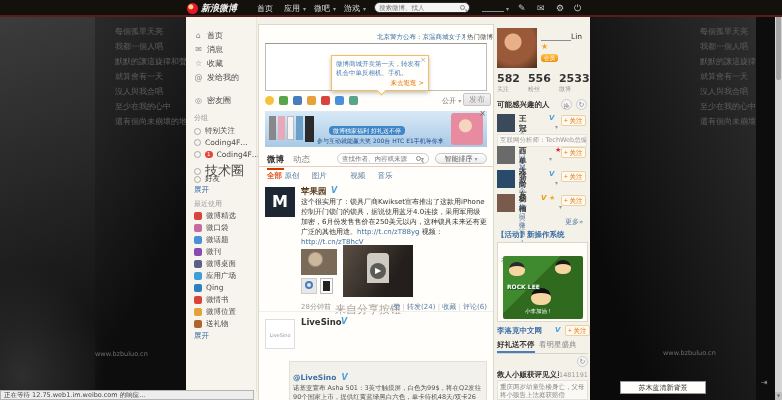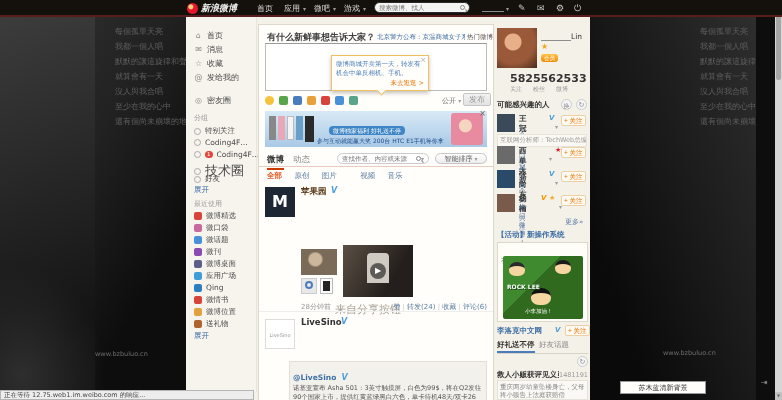--- a/index.html
+++ b/index.html
@@ -189,21 +189,20 @@
     </div>
   <div class="a snav-item" style="left:8px;top:302px">
       <span class="app-ico" style="background:#b0622f"></span>
       <span style="font-size:7.5px">送礼物</span>
     </div>
   <a class="a blue-link" style="left:8px;top:314px;font-size:7.5px">展开</a>
 </div>
 
 <div class="a card">
 
-  <span class="a" style="left:8px;top:6px;font-size:9px;font-weight:bold;color:#404040">有什么新鲜事想告诉大家？</span>
   <span class="a blue-link nowrap" style="left:118px;top:8px;font-size:6.5px;width:88px">北京警方公布：京温商城女子系自主坠楼身亡</span>
   <span class="a" style="left:208px;top:8px;font-size:6.5px;color:#555">热门微博</span>
   <textarea class="compose" style=""></textarea>
 
   <div class="a" style="left:72px;top:30px;width:98px;height:36px;background:#fffefa;border:1px solid #f0c060;box-shadow:0 2px 4px rgba(0,0,0,.25);z-index:5">
     <div style="font-size:6.5px;color:#4a7dbd;padding:4px 4px 0">微博商城开卖第一天，转发有</div>
     <div style="font-size:6.5px;color:#4a7dbd;padding:0 4px">机会中单反相机、手机。</div>
     <div style="font-size:6.5px;color:#e57300;text-align:right;padding:1px 4px 0">来去逛逛 &gt;</div>
     <span class="a" style="right:2px;top:0;font-size:7px;color:#aaa">×</span>
     <div class="a" style="left:46px;bottom:-4px;width:7px;height:7px;background:#fffefa;border-right:1px solid #f0c060;border-bottom:1px solid #f0c060;transform:rotate(45deg)"></div>
@@ -236,31 +235,32 @@
     <span class="a" style="left:34px;top:3px;font-size:8.5px;color:#888">动态</span>
     <div class="a searchpill" style="left:78px;top:2px;width:92px;border-color:#ccc;background:#fff">
       <input placeholder="查找作者、内容或来源" style="">
       <span class="glass"></span>
       <span class="caret">▾</span>
     </div>
     <div class="a" style="left:176px;top:2px;width:52px;height:11px;border:1px solid #c5c5c5;border-radius:6px;background:linear-gradient(#fff,#ececec);font-size:7px;color:#555;text-align:center;line-height:10px"><span>智能排序</span> <span class="caret">▾</span></div>
   </div>
 
   <div class="a" style="left:8px;top:146px;font-size:7.5px">
-    <span style="color:#e05b28;font-weight:bold;margin-right:10px">全部</span>
+    <span style="color:#e05b28;font-weight:bold;margin-right:0">全部</span>
     <span class="ftr" style="margin-right:10px">原创</span>
     <span class="ftr" style="margin-right:21px">图片</span>
     <span class="ftr" style="margin-right:10px">视频</span>
     <span class="ftr">音乐</span>
   </div>
 
   <div class="a" style="left:0;top:158px;width:234px;height:120px">
     <div class="a" style="left:6px;top:4px;width:30px;height:30px;background:#1c2733;color:#fff;font-size:16px;font-weight:bold;text-align:center;line-height:30px">M</div>
     <span class="a" style="left:42px;top:3px;font-size:8.5px;font-weight:bold;color:#5a3a1a">苹果园</span>
     <span class="a vbadge" style="left:72px;top:3px">V</span>
+    <div class="a" style="left:42px;top:14px;width:186px;font-size:7px;line-height:10px;color:#333"><span>这个很实用了：锁具厂商Kwikset宣布推出了这款用iPhone控制开门锁门的锁具，据说使用蓝牙4.0连接，采用军用级加密，6月份发售售价在250美元以内，这种锁具未来还有更广泛的其他用途。</span><a class="blue-link">http://t.cn/zT88yg</a><span> 视频：</span><a class="blue-link">http://t.cn/zT8hcV</a></div>
     <div class="a" style="left:42px;top:66px;width:36px;height:26px;background:radial-gradient(circle at 40% 40%,#cdb79c 0 6px,#7a6a58 8px 100%)"></div>
     <div class="a" style="left:42px;top:95px;width:16px;height:16px;background:#e8e8e8;border:1px solid #ccc">
         <div style="width:8px;height:8px;border:2px solid #4a7dbd;border-radius:50%;margin:2px auto"></div>
       </div>
     <div class="a" style="left:61px;top:95px;width:13px;height:16px;background:#fafafa;border:1px solid #bbb">
         <div style="width:7px;height:10px;background:#222;margin:2px auto"></div>
       </div>
     <div class="a" style="left:84px;top:62px;width:70px;height:52px;background:linear-gradient(120deg,#5a4f44,#241f1c 70%)">
       <div class="a" style="left:24px;top:8px;width:22px;height:30px;background:#cfcac2;border-radius:4px 4px 0 0"></div>
       <span class="a" style="left:27px;top:18px;width:16px;height:16px;border-radius:50%;background:rgba(0,0,0,.55);color:#fff;font-size:8px;text-align:center;line-height:16px">▶</span>
@@ -289,21 +289,21 @@
     </div>
   </div>
 </div>
 
 <div class="a" style="left:497px;top:24px;width:92px;height:376px">
 
   <div class="a" style="left:0;top:4px;width:40px;height:40px;background:radial-gradient(circle at 40% 35%,#e8b088 0 8px,#9a5a3a 9px 60%,#4a2a1a 100%)"></div>
   <span class="a nowrap" style="left:44px;top:8px;width:46px;font-size:7.5px;color:#333">________Lin</span>
   <span class="a" style="left:44px;top:18px;font-size:8px;color:#f5a623">★</span>
   <span class="a" style="left:44px;top:30px;background:linear-gradient(#ffc24a,#f08a00);color:#fff;font-size:5.5px;border-radius:3px;padding:0 3px;line-height:8px">会员</span>
-  <div class="a" style="left:13px;top:48px;width:92px;display:flex;">
+  <div class="a" style="left:0;top:48px;width:92px;display:flex;gap:8px">
     <div>
         <div style="font-size:11px;font-weight:bold;color:#333">582</div>
         <div style="font-size:6px;color:#999">关注</div>
       </div>
     <div>
         <div style="font-size:11px;font-weight:bold;color:#333">556</div>
         <div style="font-size:6px;color:#999">粉丝</div>
       </div>
     <div>
         <div style="font-size:11px;font-weight:bold;color:#333">2533</div>
@@ -361,21 +361,21 @@
       <span class="a" style="left:4px;top:27px;font-size:6px;font-weight:bold;color:#fff;text-shadow:1px 1px 0 #1a4a1a">ROCK LEE</span>
       <span class="a" style="left:22px;top:52px;font-size:5.5px;color:#fff">小李加油！</span>
     </div>
   </div>
   <a class="a blue-link" style="left:0;top:302px;font-size:7.5px;font-weight:bold">李洛克中文网</a>
     <span class="a vbadge" style="left:58px;top:302px;font-size:7px">V</span>
   <button class="a follow" style="left:68px;top:301px">+ 关注</button>
 
   <div class="a" style="left:0;top:316px;width:91px;border-bottom:1px solid #d8d4c8;height:14px">
     <span class="a" style="left:0;top:0;font-size:7.5px;font-weight:bold;color:#333;border-bottom:2px solid #4a7dbd;padding-bottom:1px">好礼送不停</span>
-    <span class="a" style="left:42px;top:0;font-size:7.5px;color:#888">好友话题</span>
+    <span class="a" style="left:42px;top:0;font-size:7.5px;color:#888">看明星盛典</span>
   </div>
   <span class="a" style="left:80px;top:332px;width:11px;height:11px;border:1px solid #ccc;border-radius:50%;background:#f5f5f5;font-size:7px;text-align:center;line-height:11px;color:#888">↻</span>
   <div class="a" style="left:0;top:346px;width:91px">
     <span class="topic-t nowrap a" style="left:0;top:0;width:62px">救人小贩获评见义勇为</span>
     <span class="topic-c a" style="right:0;top:1px">1481191</span>
     <div class="topic-d a" style="left:0;top:10px;width:91px;height:20px;overflow:hidden">重庆两岁幼童坠楼身亡，父母将小贩告上法庭获赔偿</div>
   </div>
   <div class="a" style="left:0;top:380px;width:91px">
     
     

